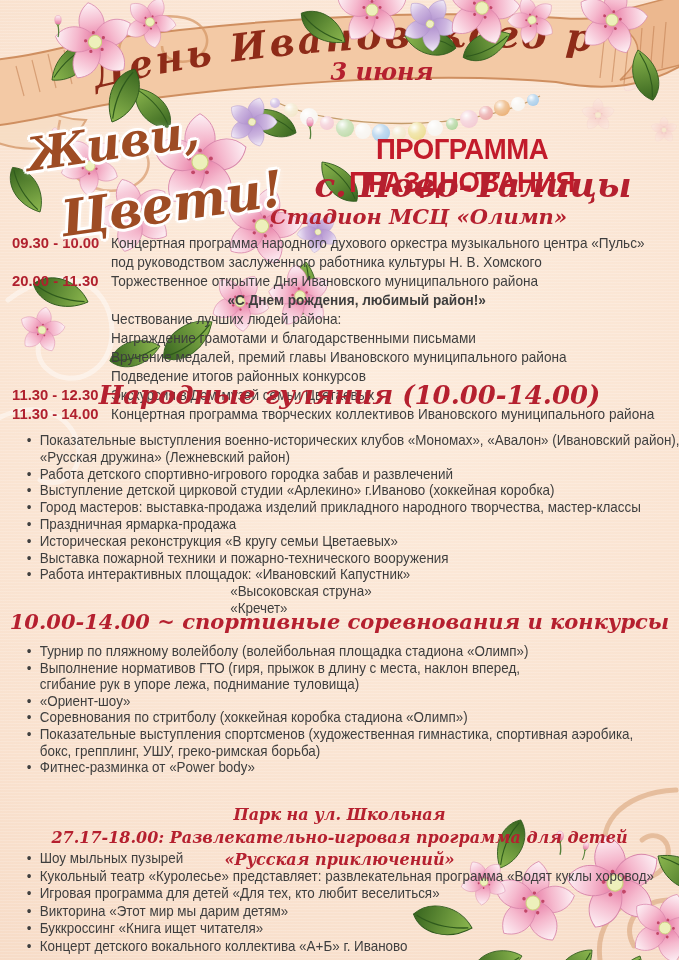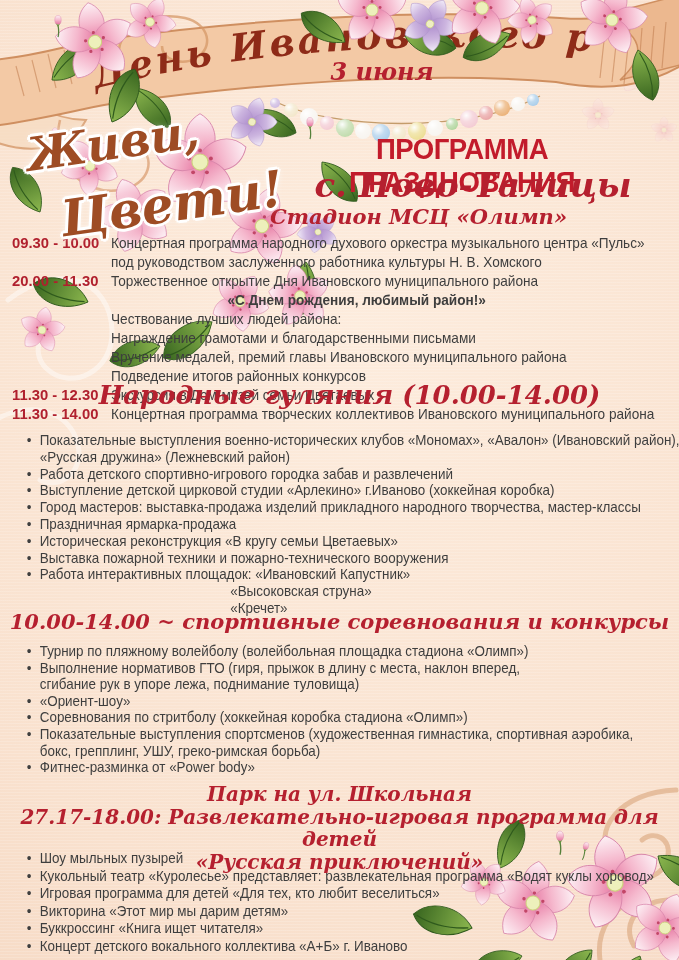--- a/index.html
+++ b/index.html
@@ -33,21 +33,21 @@
   .srow{display:flex;}
   .stime{flex:0 0 99px;padding-left:12px;color:#b0202e;font-weight:bold;white-space:nowrap;}
   .sdesc{flex:0 0 600px;width:600px;transform:scaleX(.92);transform-origin:0 0;}
   .ln{white-space:nowrap;}
   .center-bold{font-weight:bold;text-align:center;padding-right:66px;}
 
   .section-title{position:absolute;z-index:3;left:0;width:679px;margin:0;text-align:center;
     font-family:"DejaVu Serif","Liberation Serif",serif;font-style:italic;font-weight:bold;color:#b5202f;}
   #festivities-title{top:380px;font-size:26px;padding-left:10px;}
   #sports-title{top:609px;font-size:21px;}
-  #park-title{top:783px;font-size:20px;line-height:22.5px;}
+  #park-title{top:804px;font-size:16px;line-height:22.5px;}
 
   ul.bullets{position:absolute;z-index:3;left:25px;width:700px;margin:0;padding:0;list-style:none;
     color:#3e3e3e;font-size:14.6px;transform:scaleX(.92);transform-origin:0 0;}
   #festivities-list{top:432px;line-height:16.8px;}
   #sports-list{top:643px;line-height:16.6px;}
   #park-list{top:850px;line-height:17.6px;}
   .bullets li{position:relative;padding-left:16px;margin:0;}
   .bullets li::before{content:"•";position:absolute;left:2px;top:0;}
   .subline{margin-left:207px;white-space:nowrap;}
 

